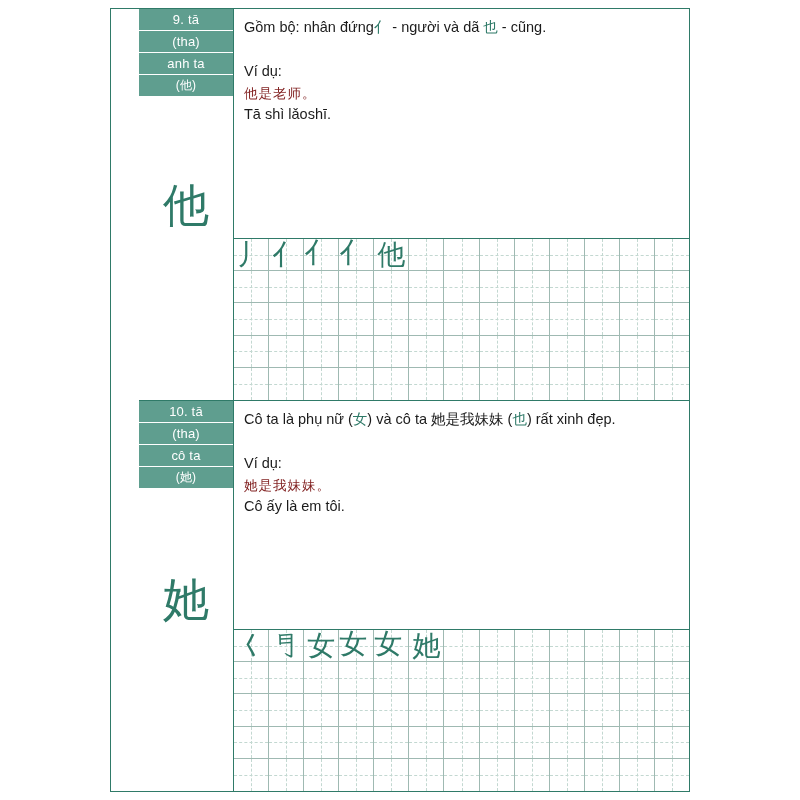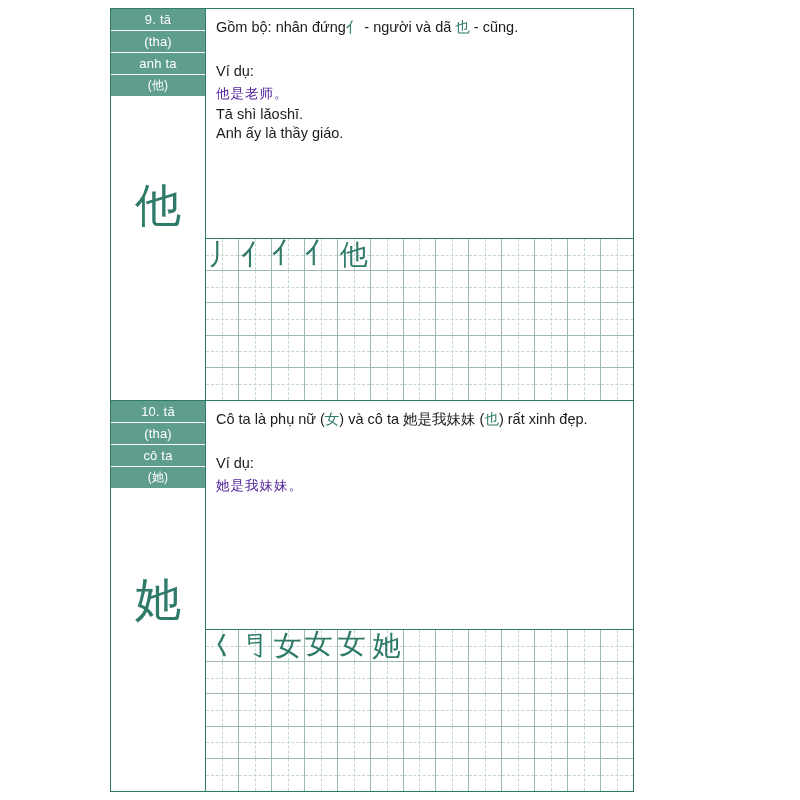--- a/index.html
+++ b/index.html
@@ -12,26 +12,27 @@
     height: 800px;
     font-family: "Liberation Sans", sans-serif;
     color: #1b1b1b;
     position: relative;
     overflow: hidden;
   }
   .page {
     position: absolute;
     left: 110px;
     top: 8px;
-    width: 524px;
+    width: 580px;
     height: 784px;
     border: 1px solid #2f7a68;
     box-sizing: border-box;
     display: flex;
     flex-direction: column;
+    padding-left: 28px;
   }
   .entry {
     display: flex;
     flex-direction: row;
     box-sizing: border-box;
   }
   .entry.first {
     height: 392px;
     border-bottom: 1px solid #2f7a68;
   }
@@ -89,21 +90,21 @@
     font-size: 14.5px;
     line-height: 19px;
   }
   .entry.first .textblock { height: 229px; }
   .entry.second .textblock { height: 228px; }
   .line { white-space: nowrap; }
   .hz { color: #2f7a68; font-family: "DejaVu Sans", sans-serif; }
   .spacer { height: 14px; }
   .vidu { margin-top: 11px; }
   .cn-example {
-    color: #4c1d95;
+    color: #7f1d1d;
     font-family: "DejaVu Sans", sans-serif;
     font-size: 13.5px;
     letter-spacing: 1px;
     margin: 3px 0 2px 0;
   }
   
   .gridwrap {
     flex: 1;
     display: flex;
     flex-direction: column;
@@ -162,21 +163,20 @@
       <div class="hcell small">(他)</div>
       <div class="bigchar">他</div>
     </div>
     <div class="rightcol">
       <div class="textblock">
         <div class="line"><span>Gồm bộ: nhân đứng</span><span class="hz">亻</span><span> - người và dã </span><span class="hz">也</span><span> - cũng.</span></div>
         <div class="spacer"></div>
         <div class="vidu">Ví dụ:</div>
         <div class="cn-example">他是老师。</div>
         <div class="line">Tā shì lǎoshī.</div>
-        <div class="line">Anh ấy là thầy giáo.</div>
       </div>
       <div class="gridwrap">
         <div class="gridrow">
           <div class="gcell">
               <span class="stroke">丿</span>
             </div>
           <div class="gcell">
               <span class="stroke">亻</span>
             </div>
           <div class="gcell">
@@ -268,20 +268,21 @@
       <div class="hcell">cô ta</div>
       <div class="hcell small">(她)</div>
       <div class="bigchar">她</div>
     </div>
     <div class="rightcol">
       <div class="textblock">
         <div class="line"><span>Cô ta là phụ nữ  (</span><span class="hz">女</span><span>) và cô ta 她是我妹妹 (</span><span class="hz">也</span><span>) rất xinh đẹp.</span></div>
         <div class="spacer"></div>
         <div class="vidu">Ví dụ:</div>
         <div class="cn-example">她是我妹妹。</div>
+        <div class="line">Cô ấy là em tôi.</div>
       </div>
       <div class="gridwrap">
         <div class="gridrow">
           <div class="gcell">
               <span class="stroke">𡿨</span>
             </div>
           <div class="gcell">
               <span class="stroke">𠃛</span>
             </div>
           <div class="gcell">

